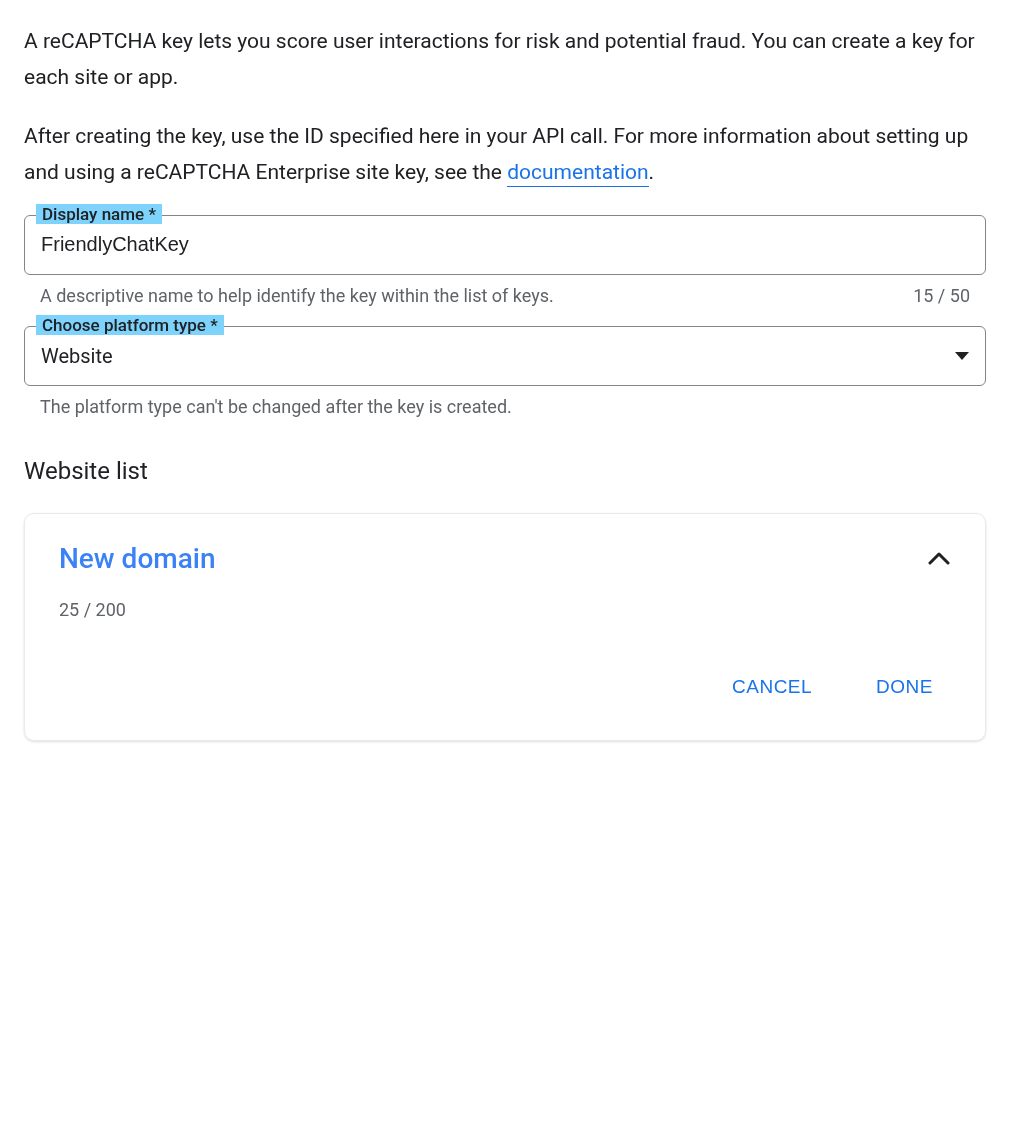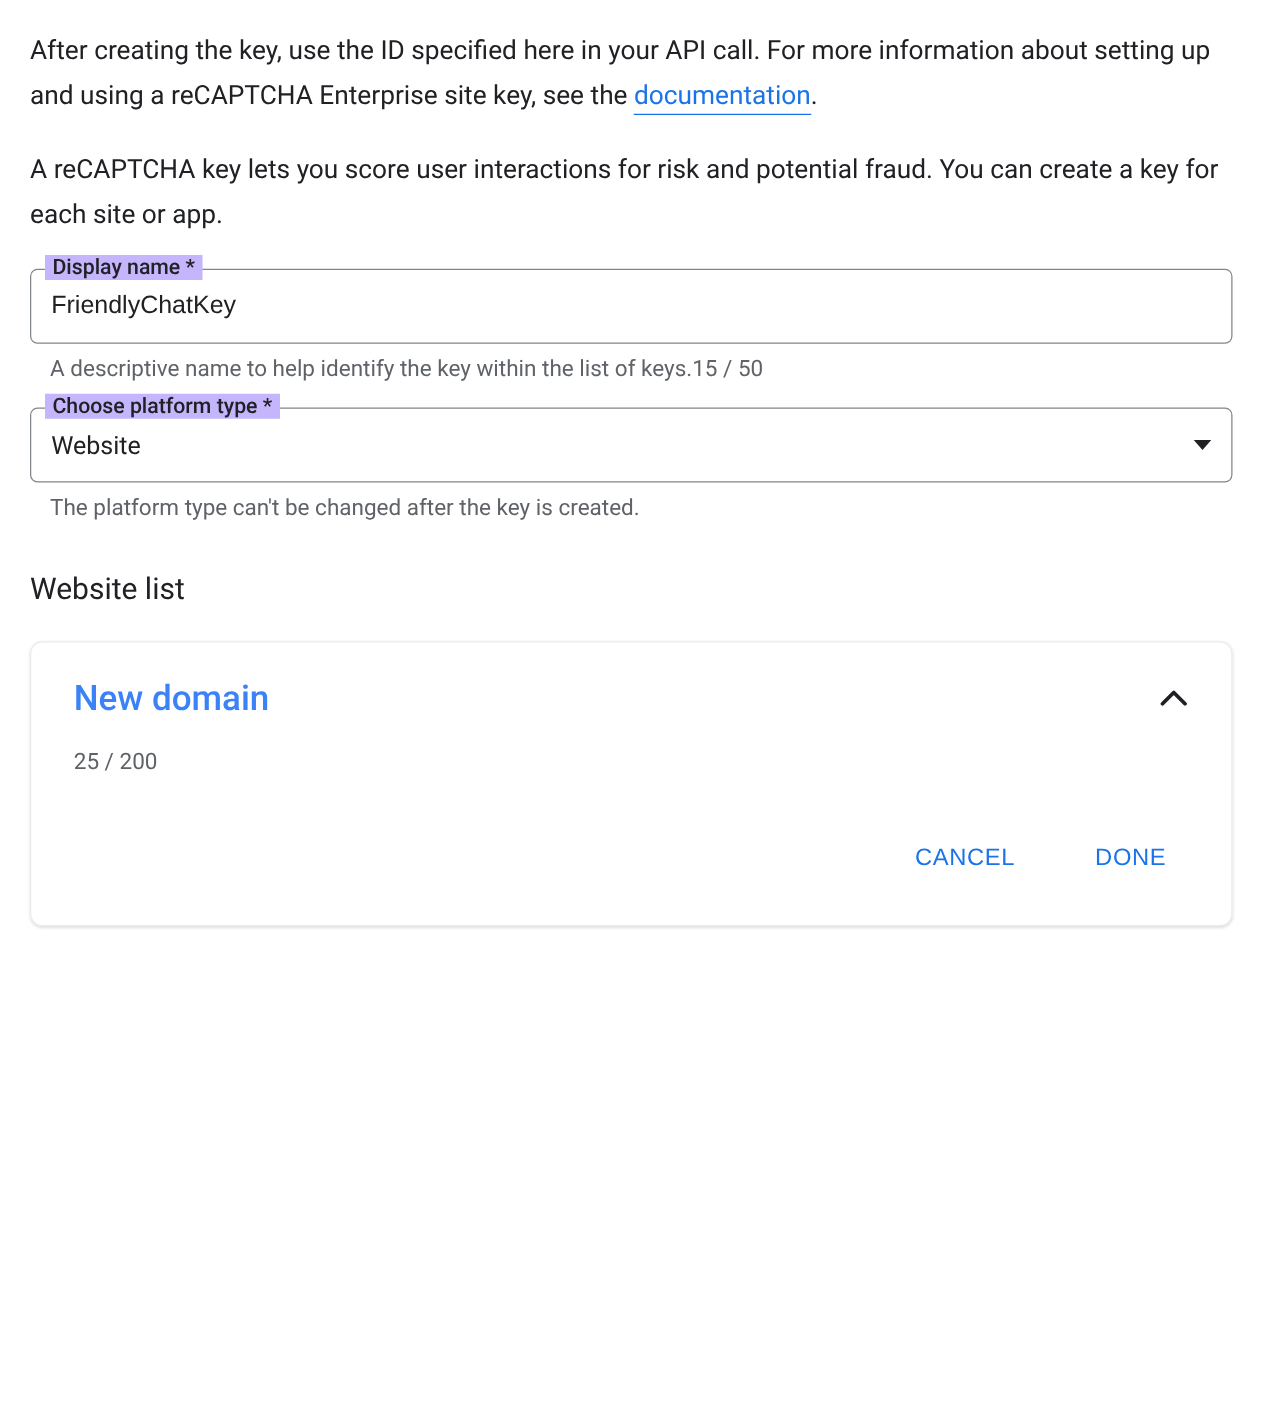--- a/index.html
+++ b/index.html
@@ -25,21 +25,21 @@
     }
     .field-wrapper { margin-bottom: 20px; }
     .material-field {
       position: relative;
       margin-top: 14px;
     }
     .material-field .floating-label {
       position: absolute;
       top: -11px;
       left: 12px;
-      background: #c4b5fd;
+      background: #7dd3fc;
       padding: 0 6px;
       font-size: 17px;
       font-weight: 500;
       color: #202124;
     }
     .material-field .input-row {
       display: flex;
       align-items: center;
       border: 1px solid #80868b;
       border-radius: 6px;
@@ -61,21 +61,21 @@
       color: #202124;
     }
     .dropdown-caret {
       width: 0; height: 0;
       border-left: 7px solid transparent;
       border-right: 7px solid transparent;
       border-top: 8px solid #202124;
     }
     .helper-row {
       display: flex;
-      justify-content: flex-start;
+      justify-content: space-between;
       margin-top: 10px;
       padding: 0 16px;
       font-size: 18px;
       color: #5f6368;
     }
     .section-heading {
       font-size: 24px;
       font-weight: 400;
       color: #202124;
       margin-top: 40px;
@@ -126,24 +126,24 @@
       letter-spacing: 0.5px;
       color: #1a73e8;
       cursor: pointer;
       padding: 8px 4px;
     }
   </style>
 </head>
 <body>
 
 <div class="intro">
+  <p>A reCAPTCHA key lets you score user interactions for risk and potential fraud. You can create a key for each site or app.</p>
   <p>
     <span>After creating the key, use the ID specified here in your API call. For more information about setting up and using a reCAPTCHA Enterprise site key, see the </span><a href="#" class="doc-link">documentation</a><span>.</span>
   </p>
-  <p>A reCAPTCHA key lets you score user interactions for risk and potential fraud. You can create a key for each site or app.</p>
 </div>
 
 <div class="field-wrapper">
   <div class="material-field">
     <span class="floating-label">Display name *</span>
     <div class="input-row">
       <input type="text" value="FriendlyChatKey" style="">
     </div>
   </div>
   <div class="helper-row">

